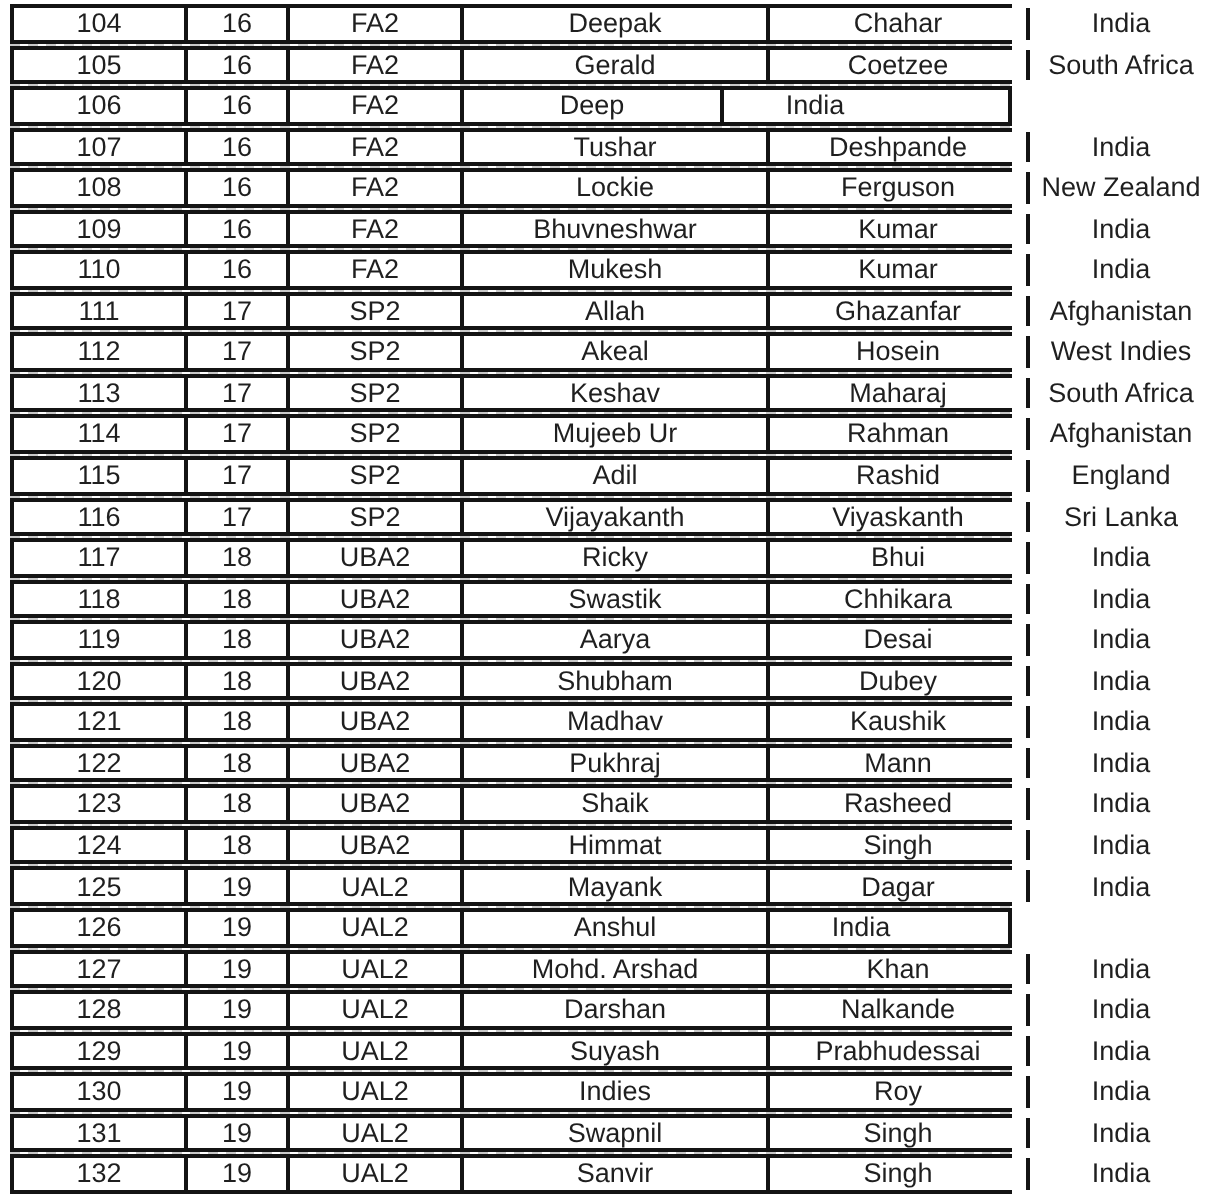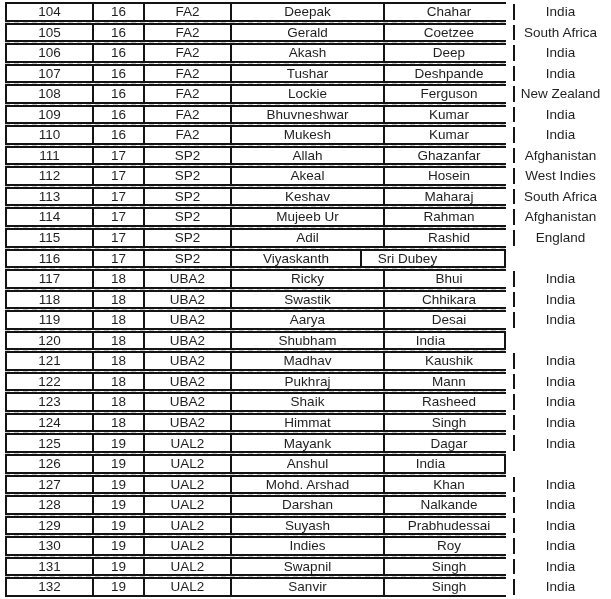--- a/index.html
+++ b/index.html
@@ -69,21 +69,20 @@
     <div class="cell c1">16</div>
     <div class="cell c2">FA2</div>
     <div class="cell c3">Gerald</div>
     <div class="cell c4">Coetzee</div>
     <div class="cell c5">South Africa</div>
   </div>
     <div class="row">
     <div class="cell c0">106</div>
     <div class="cell c1">16</div>
     <div class="cell c2">FA2</div>
-    <div class="cell c3">Akash</div>
     <div class="cell c4">Deep</div>
     <div class="cell c5">India</div>
   </div>
     <div class="row">
     <div class="cell c0">107</div>
     <div class="cell c1">16</div>
     <div class="cell c2">FA2</div>
     <div class="cell c3">Tushar</div>
     <div class="cell c4">Deshpande</div>
     <div class="cell c5">India</div>
@@ -149,22 +148,23 @@
     <div class="cell c1">17</div>
     <div class="cell c2">SP2</div>
     <div class="cell c3">Adil</div>
     <div class="cell c4">Rashid</div>
     <div class="cell c5">England</div>
   </div>
     <div class="row">
     <div class="cell c0">116</div>
     <div class="cell c1">17</div>
     <div class="cell c2">SP2</div>
+    <div class="cell c3">Vijayakanth</div>
     <div class="cell c4">Viyaskanth</div>
-    <div class="cell c5">Sri Dubey</div>
+    <div class="cell c5">Sri Lanka</div>
   </div>
     <div class="row">
     <div class="cell c0">117</div>
     <div class="cell c1">18</div>
     <div class="cell c2">UBA2</div>
     <div class="cell c3">Ricky</div>
     <div class="cell c4">Bhui</div>
     <div class="cell c5">India</div>
   </div>
     <div class="row">
@@ -181,20 +181,21 @@
     <div class="cell c2">UBA2</div>
     <div class="cell c3">Aarya</div>
     <div class="cell c4">Desai</div>
     <div class="cell c5">India</div>
   </div>
     <div class="row">
     <div class="cell c0">120</div>
     <div class="cell c1">18</div>
     <div class="cell c2">UBA2</div>
     <div class="cell c3">Shubham</div>
+    <div class="cell c4">Dubey</div>
     <div class="cell c5">India</div>
   </div>
     <div class="row">
     <div class="cell c0">121</div>
     <div class="cell c1">18</div>
     <div class="cell c2">UBA2</div>
     <div class="cell c3">Madhav</div>
     <div class="cell c4">Kaushik</div>
     <div class="cell c5">India</div>
   </div>

